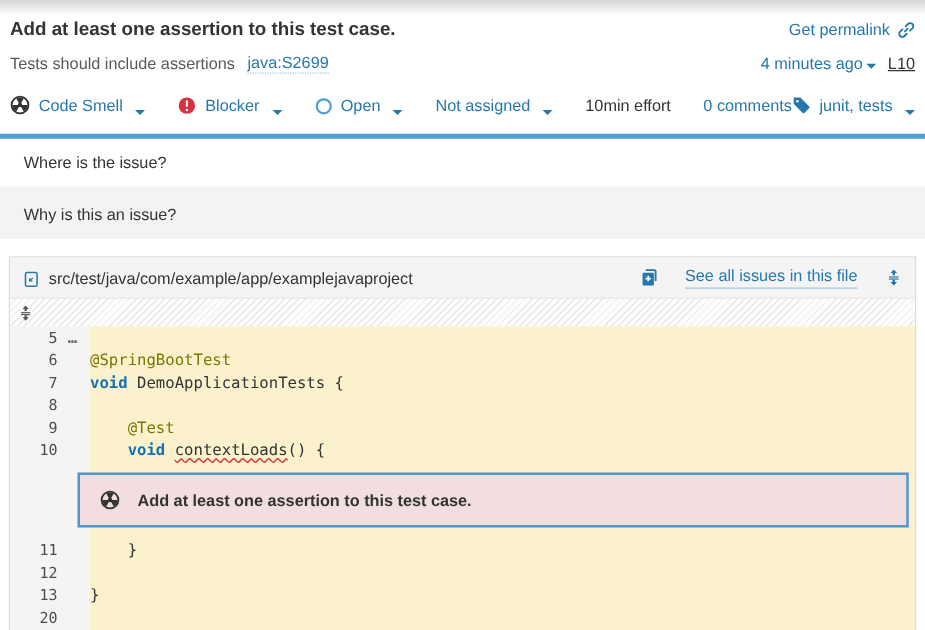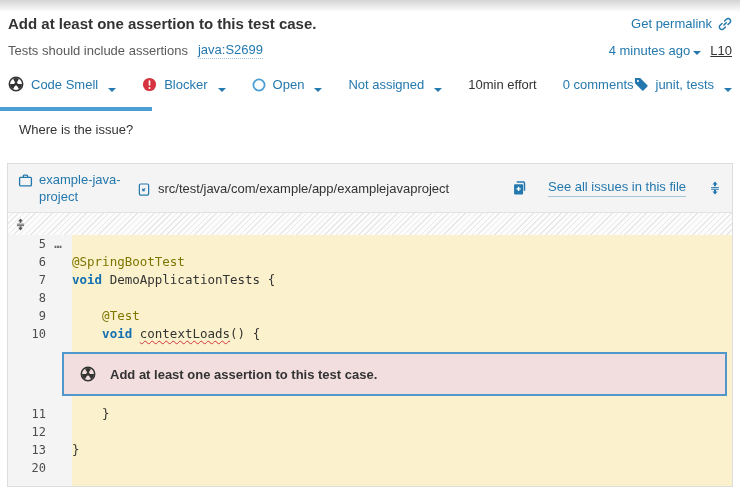--- a/index.html
+++ b/index.html
@@ -29,21 +29,21 @@
            border-right:4px solid transparent; border-top:4px solid currentColor; margin-left:3px; }
 
   
   .toolbar { display:flex; align-items:center; margin-top:17px; padding:0 8px; }
   .tb-item { display:inline-flex; align-items:flex-end; gap:7px; margin-right:26px; }
   .tb-plain { color:#333; margin-right:26px; }
   .flex-spacer { flex:1; }
   .tb-item svg { flex:none; }
 
   
-  .tabs { display:flex; margin-top:15px; }
+  .tabs { display:flex; margin-top:15px;flex-direction:column; }
   .tab { padding:11px 19px 12px; font-size:13px; color:#333; cursor:pointer;
          background:#f3f3f3; border-top:4px solid transparent; }
   .tab.active { background:#fff; border-top:4px solid #4b9fd5; }
 
   
   .panel { margin:14px 7px 0; border:1px solid #ddd; }
   .file-header { display:flex; align-items:center; padding:7px 10px; gap:9px;
                  background:#f4f4f4; border-bottom:1px solid #e3e3e3; }
   .project { display:flex; gap:6px; width:110px; align-items:flex-start; color:#2478ad; }
   .project svg { margin-top:2px; flex:none; }
@@ -151,31 +151,25 @@
     <svg width="15" height="15" viewBox="0 0 16 16">
         <path fill-rule="evenodd" fill="currentColor" d="M1 1 h5.2 c.3 0 .5.1.7.3 l7.4 7.4 c.4.4.4 1 0 1.4 l-4.2 4.2 c-.4.4-1 .4-1.4 0 L1.3 6.9 C1.1 6.7 1 6.5 1 6.2 Z M4.2 3.1 a1.1 1.1 0 1 0 0 2.2 1.1 1.1 0 0 0 0-2.2 Z"></path>
       </svg>
     <span>junit, tests</span>
       <span class="caret"></span>
   </a>
 </div>
 
 <div class="tabs">
   <div class="tab active">Where is the issue?</div>
+  <div class="tab">Why is this an issue?</div>
 </div>
 
 <div class="panel">
   <div class="file-header">
-    <div class="project">
-      <svg width="15" height="15" viewBox="0 0 16 16" fill="none" stroke="currentColor" stroke-width="1.4">
-          <rect x="1.7" y="4.7" width="12.6" height="9" rx="1"></rect>
-          <path d="M5.7 4.7 V3.2 a1 1 0 0 1 1-1 h2.6 a1 1 0 0 1 1 1 v1.5"></path>
-        </svg>
-      <a class="link">example-java-project</a>
-    </div>
     <div class="filepath">
       <svg width="14" height="15" viewBox="0 0 16 16" fill="none" stroke="currentColor" stroke-width="1.4">
           <rect x="2.7" y="1.7" width="10.6" height="12.6" rx="1.5"></rect>
           <path d="M9.4 6.6 6.6 9.4 M6.6 6.9 v2.5 h2.5" stroke-width="1.2"></path>
         </svg>
       <div class="path-text">
         <span>src/test/java/com/example/app/examplejavaproject</span>
       </div>
     </div>
     <button class="icon-btn">

